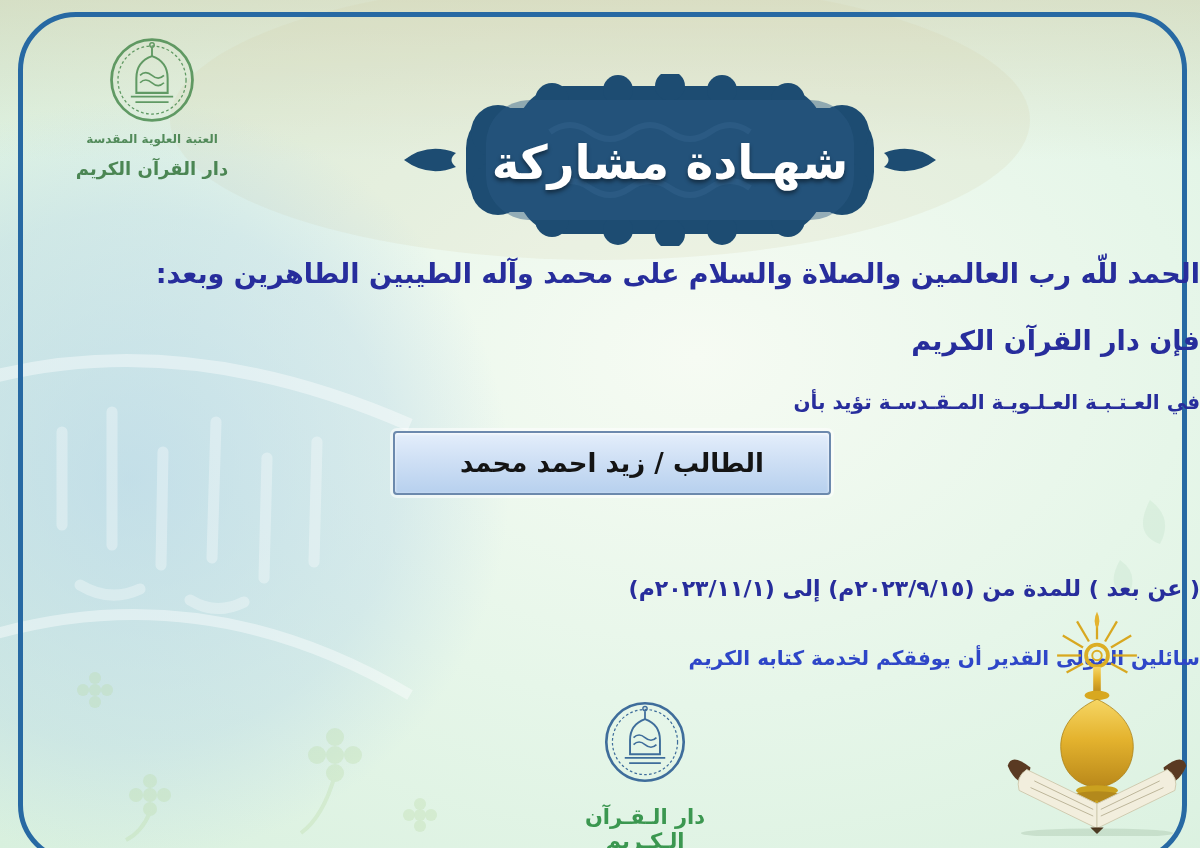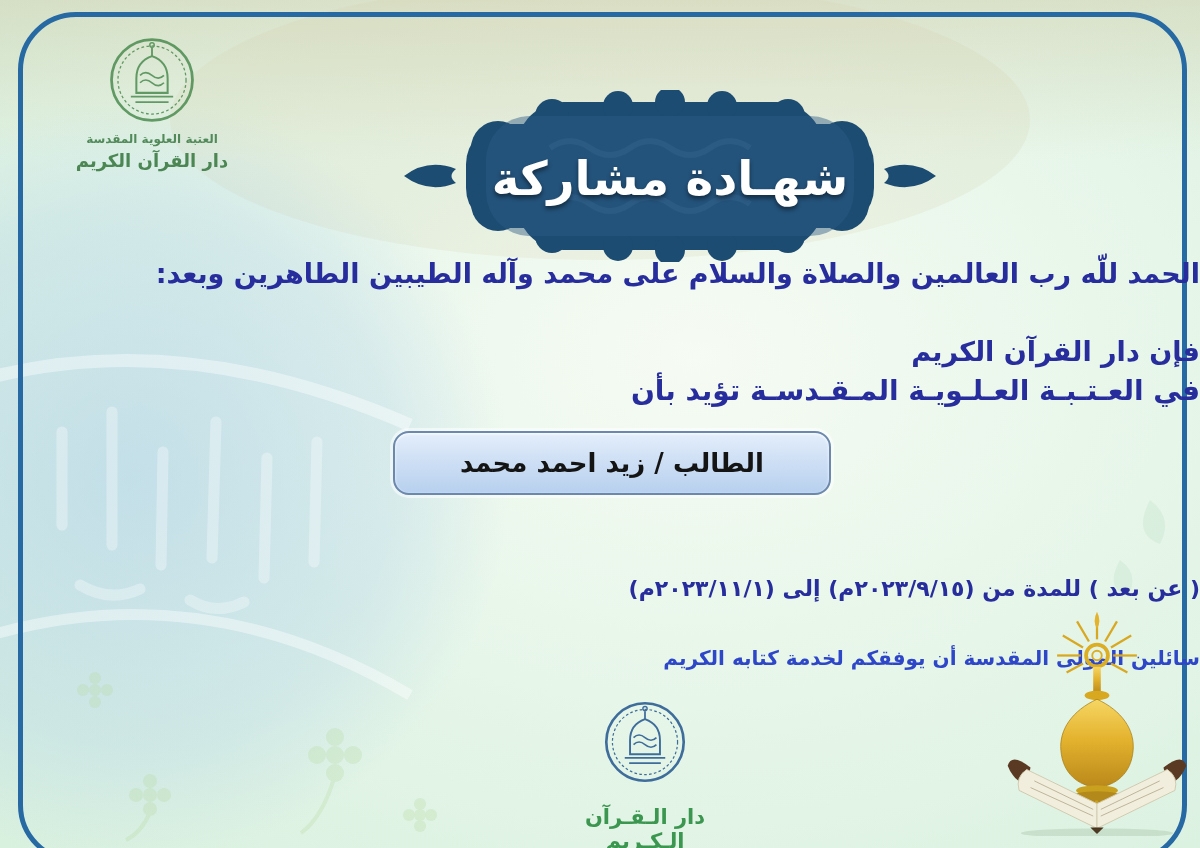--- a/index.html
+++ b/index.html
@@ -12,39 +12,39 @@
   }
   .wm{position:absolute;inset:0;pointer-events:none;}
   .frame{
     position:absolute;left:18px;top:12px;width:1159px;height:841px;
     border:5px solid #2769a3;border-radius:58px;pointer-events:none;
   }
   
   .logo{position:absolute;left:52px;top:34px;width:200px;text-align:center;color:#3f7d47;}
   .logo .seal{display:block;margin:0 auto;}
   .logo .l1{margin-top:6px;font-size:12px;font-weight:bold;opacity:.88;}
-  .logo .l2{margin-top:4px;font-size:18px;font-weight:bold;opacity:.92;}
-  
-  .banner{position:absolute;left:400px;top:90px;width:540px;height:176px;text-decoration:underline;}
+  .logo .l2{margin-top:12px;font-size:18px;font-weight:bold;opacity:.92;}
+  
+  .banner{position:absolute;left:400px;top:74px;width:540px;height:176px;text-decoration:underline;}
   .banner svg{position:absolute;inset:0;}
   .banner .title{
     position:absolute;inset:0;display:flex;align-items:center;justify-content:center;
     color:#ffffff;font-size:47px;font-weight:bold;
     text-shadow:0 3px 4px rgba(0,0,0,.45);
   }
   
   .line{position:absolute;left:20px;width:1180px;font-weight:bold;color:#272d9c;}
   .l-praise{top:258px;font-size:27px;}
-  .l-intro{top:336px;font-size:27px;}
-  .l-auth{top:374px;font-size:28px;}
+  .l-intro{top:325px;font-size:27px;}
+  .l-auth{top:390px;font-size:20px;}
   .l-part{top:513px;font-size:28px;}
   .l-dur{top:576px;font-size:22px;}
   .l-close{top:646px;font-size:20px;color:#2e46c8;}
   .namebox{
-    position:absolute;left:393px;top:431px;width:434px;height:60px;border-radius:16px;
+    position:absolute;left:393px;top:431px;width:434px;height:60px;border-radius:4px;
     background:linear-gradient(#e4eefb,#cfe0f5 45%,#b7d0ee);
     border:2px solid #6c89ad;
     box-shadow:0 0 0 3px rgba(255,255,255,.55), inset 0 1px 3px rgba(255,255,255,.9);
     display:flex;align-items:center;justify-content:center;
     font-size:26px;font-weight:bold;color:#141414;
   }
   
   .footer-emblem{position:absolute;left:545px;top:698px;width:200px;text-align:center;}
   .footer-emblem .org{margin-top:15px;font-size:21px;font-weight:bold;color:#3b9750;}
   .quran{position:absolute;left:1002px;top:608px;width:190px;height:228px;}
@@ -173,21 +173,21 @@
 
   <div class="line l-praise">الحمد للّه رب العالمين والصلاة والسلام على محمد وآله الطيبين الطاهرين وبعد:</div>
   <div class="line l-intro">فإن دار القرآن الكريم</div>
   <div class="line l-auth">في العـتـبـة العـلـويـة المـقـدسـة تؤيد بأن</div>
 
   <div class="namebox">
     <span>الطالب / زيد احمد محمد</span>
   </div>
 
   <div class="line l-dur">( عن بعد ) للمدة من (٢٠٢٣/٩/١٥م) إلى (٢٠٢٣/١١/١م)</div>
-  <div class="line l-close">سائلين المولى المقدسة أن يوفقكم لخدمة كتابه الكريم</div>
+  <div class="line l-close">سائلين المولى القدير أن يوفقكم لخدمة كتابه الكريم</div>
 
   <div class="footer-emblem">
     <svg width="88" height="88" viewBox="-50 -50 100 100" aria-hidden="true">
       <g stroke="#2d5f93" fill="none" opacity="0.9">
         <circle r="44" stroke-width="3"></circle>
         <circle r="37" stroke-width="1.4" stroke-dasharray="3 2.6"></circle>
         <path d="M-17,14 L-17,-2 Q-17,-20 0,-26 Q17,-20 17,-2 L17,14 Z" stroke-width="2.2"></path>
         <line y1="-26" y2="-35" stroke-width="2"></line>
         <circle cy="-38" r="2.4" stroke-width="1.6"></circle>
         <path d="M-13,-5 q6,-6 13,0 q7,6 13,0" stroke-width="1.8"></path>

